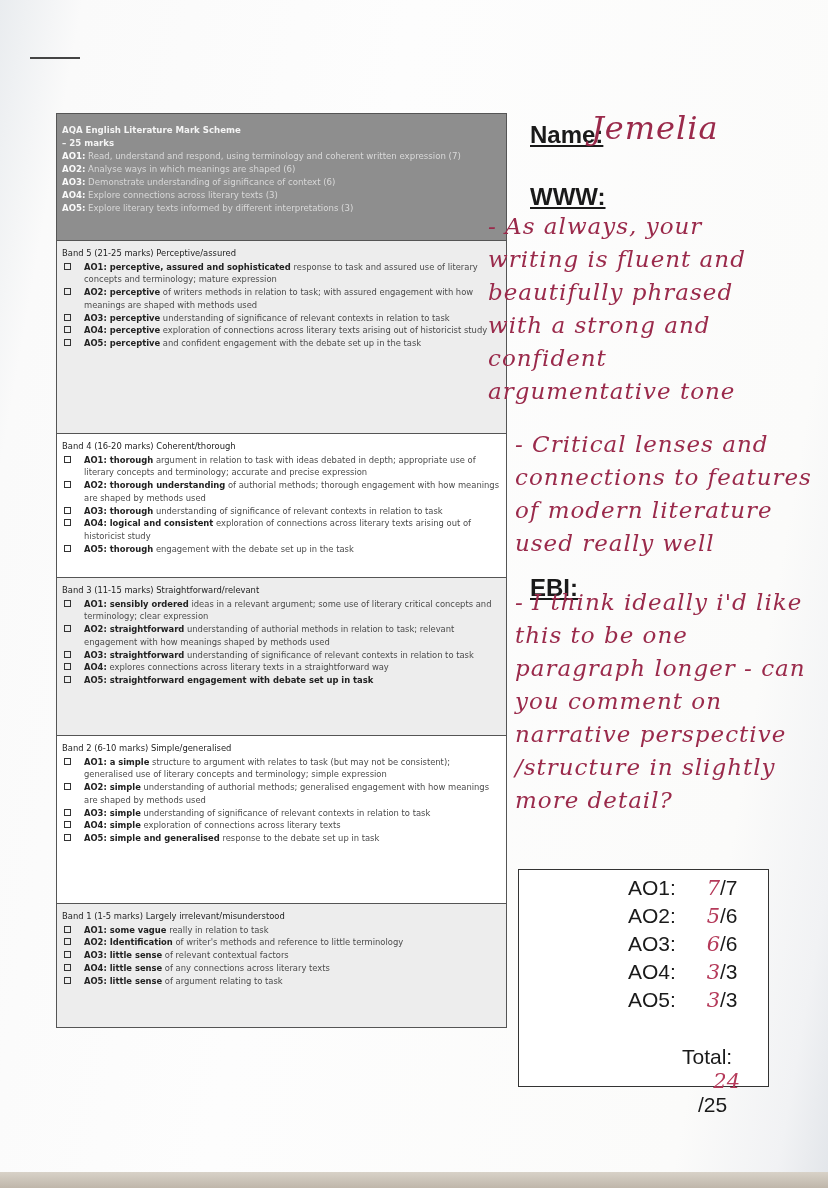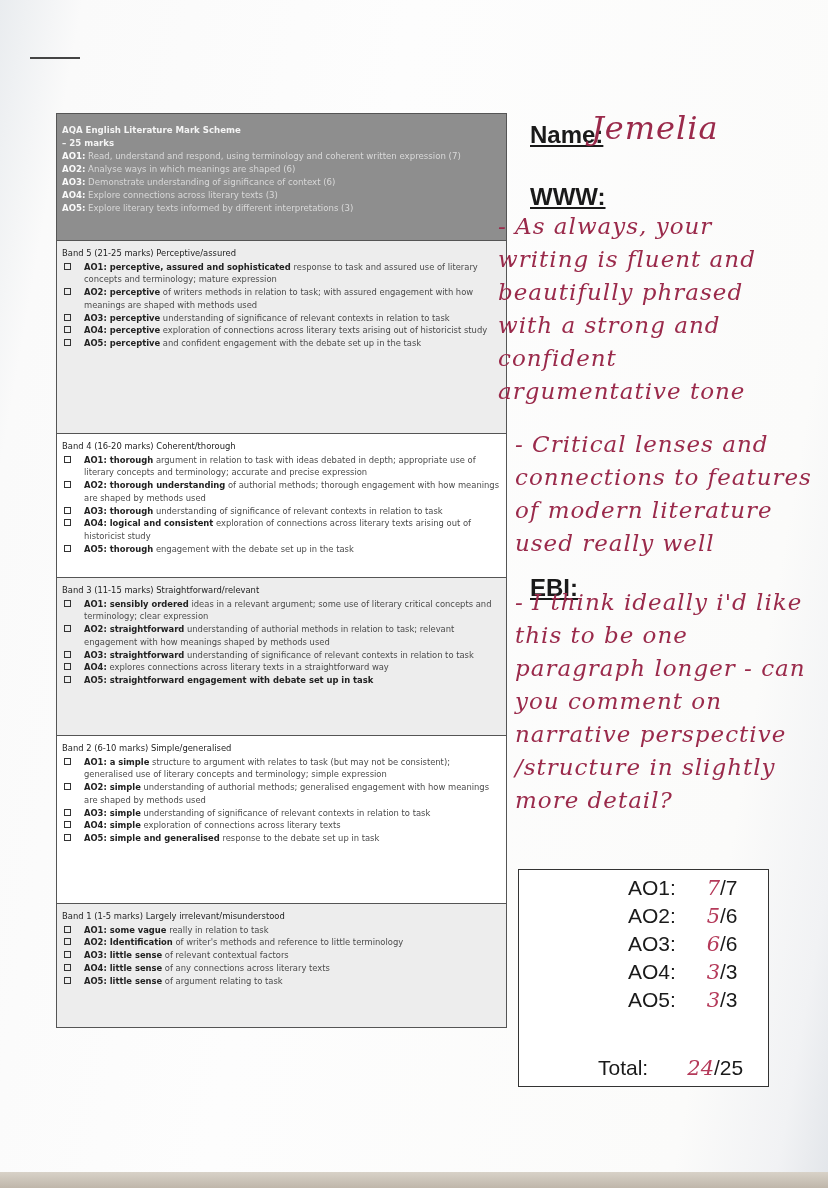--- a/index.html
+++ b/index.html
@@ -123,21 +123,21 @@
     <div class="crit"><span class="box"></span><b>AO3: little sense</b><span> of relevant contextual factors</span></div>
     <div class="crit"><span class="box"></span><b>AO4: little sense</b><span> of any connections across literary texts</span></div>
     <div class="crit"><span class="box"></span><b>AO5: little sense</b><span> of argument relating to task</span></div>
   </div>
 </div>
 
 <div class="label" style="left:530px; top:121px;">Name:</div>
 <div class="hand" style="left:591px; top:108px; font-size:32px; line-height:40px;">Jemelia</div>
 
 <div class="label" style="left:530px; top:183px;">WWW:</div>
-<div class="hand" style="left:498px; top:210px; width:300px;">- As always, your writing is fluent and beautifully phrased with a strong and confident argumentative tone</div>
+<div class="hand" style="left:488px; top:210px; width:300px;">- As always, your writing is fluent and beautifully phrased with a strong and confident argumentative tone</div>
 <div class="hand" style="left:515px; top:428px; width:300px;">- Critical lenses and connections to features of modern literature used really well</div>
 
 <div class="label" style="left:530px; top:574px;">EBI:</div>
 <div class="hand" style="left:515px; top:586px; width:305px;">- I think ideally i'd like this to be one paragraph longer - can you comment on narrative perspective /structure in slightly more detail?</div>
 
 <div class="scorebox">
   <div class="score-row" style="top:5px">
     <span class="ao">AO1:</span>
     <span class="got">7</span>
     <span class="max">/7</span>
@@ -155,18 +155,18 @@
   <div class="score-row" style="top:89px">
     <span class="ao">AO4:</span>
     <span class="got">3</span>
     <span class="max">/3</span>
   </div>
   <div class="score-row" style="top:117px">
     <span class="ao">AO5:</span>
     <span class="got">3</span>
     <span class="max">/3</span>
   </div>
-  <div class="score-row total-row" style="top:185px; right:14px;">
+  <div class="score-row total-row" style="top:175px; right:14px;flex-direction:column;">
     <span class="ao">Total:</span>
     <span class="got" style="width:44px">24</span>
     <span class="max" style="width:40px">/25</span>
   </div>
 </div>
 
 </body></html>

